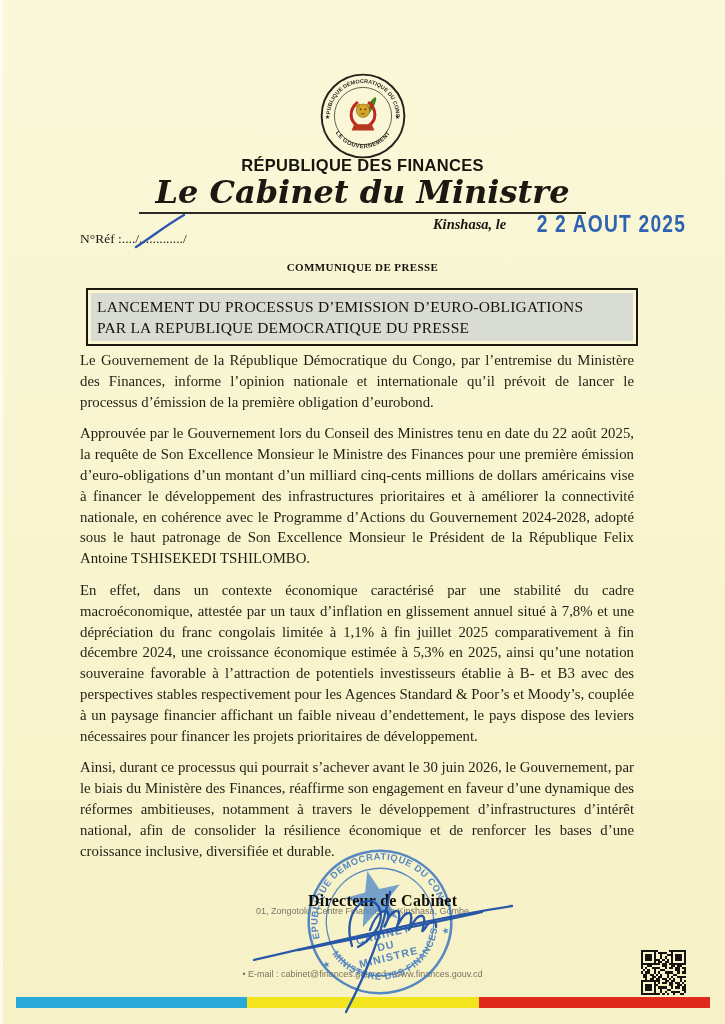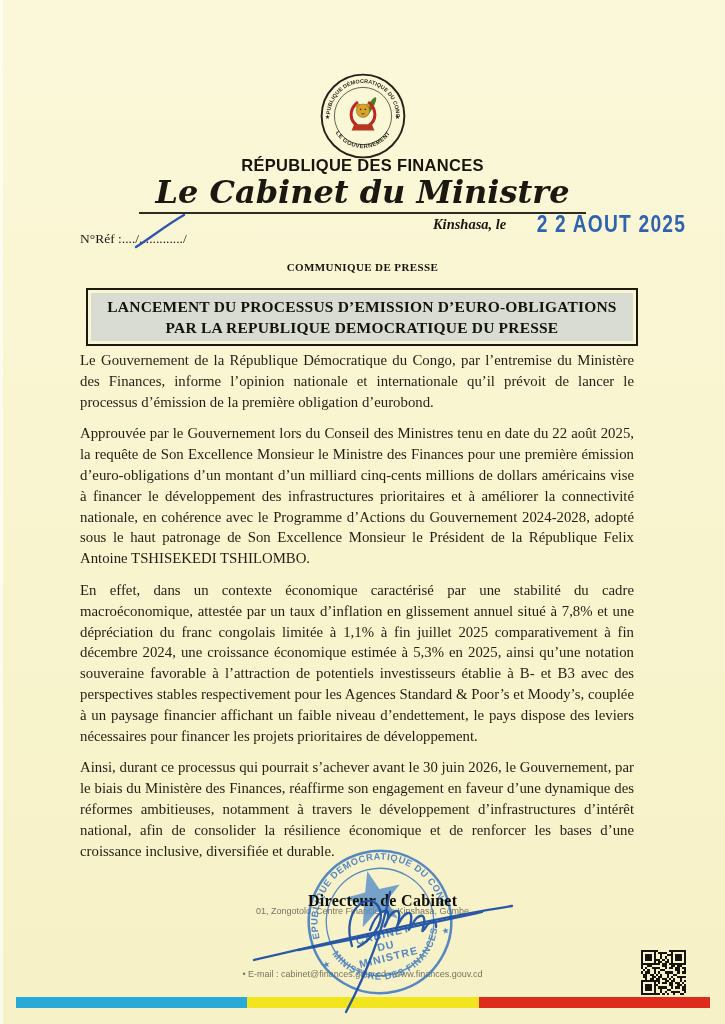--- a/index.html
+++ b/index.html
@@ -23,21 +23,21 @@
   .dateline{position:absolute;top:210px;right:20px;display:flex;align-items:center;gap:12px;}
   .place{font-weight:bold;font-style:italic;font-size:14.5px;color:#17150e;}
   .date-stamp{display:inline-block;font-family:"Liberation Sans",sans-serif;font-weight:bold;
               font-size:24px;color:#1f58b0;letter-spacing:1.5px;transform:scaleX(.8);
               transform-origin:center;white-space:nowrap;opacity:.93;}
 
   
   .doc-title{position:absolute;top:261px;left:0;width:100%;text-align:center;
              font-weight:bold;font-size:11px;letter-spacing:.4px;color:#14120c;}
   .headline-box{position:absolute;left:86px;top:288px;width:542px;border:2px solid #1b1910;padding:3px;}
-  .headline-inner{background:#d8dcd2;text-align:center;font-weight:bold;font-size:15.5px;
+  .headline-inner{background:#d8dcd2;text-align:left;font-weight:normal;font-size:15.5px;
                   line-height:21px;padding:3px 6px;color:#14120c;letter-spacing:.2px;}
   .headline-inner span{display:block;}
 
   
   .body-text{position:absolute;left:80px;top:350px;width:566px;}
   .body-text p{margin:0 12px 11px 0;font-size:14.8px;line-height:20.8px;text-align:justify;color:#211e14;}
 
   
   .sig-title{position:absolute;left:308px;top:892px;font-weight:bold;font-size:16px;
              letter-spacing:.3px;color:#0f0e09;z-index:3;}

